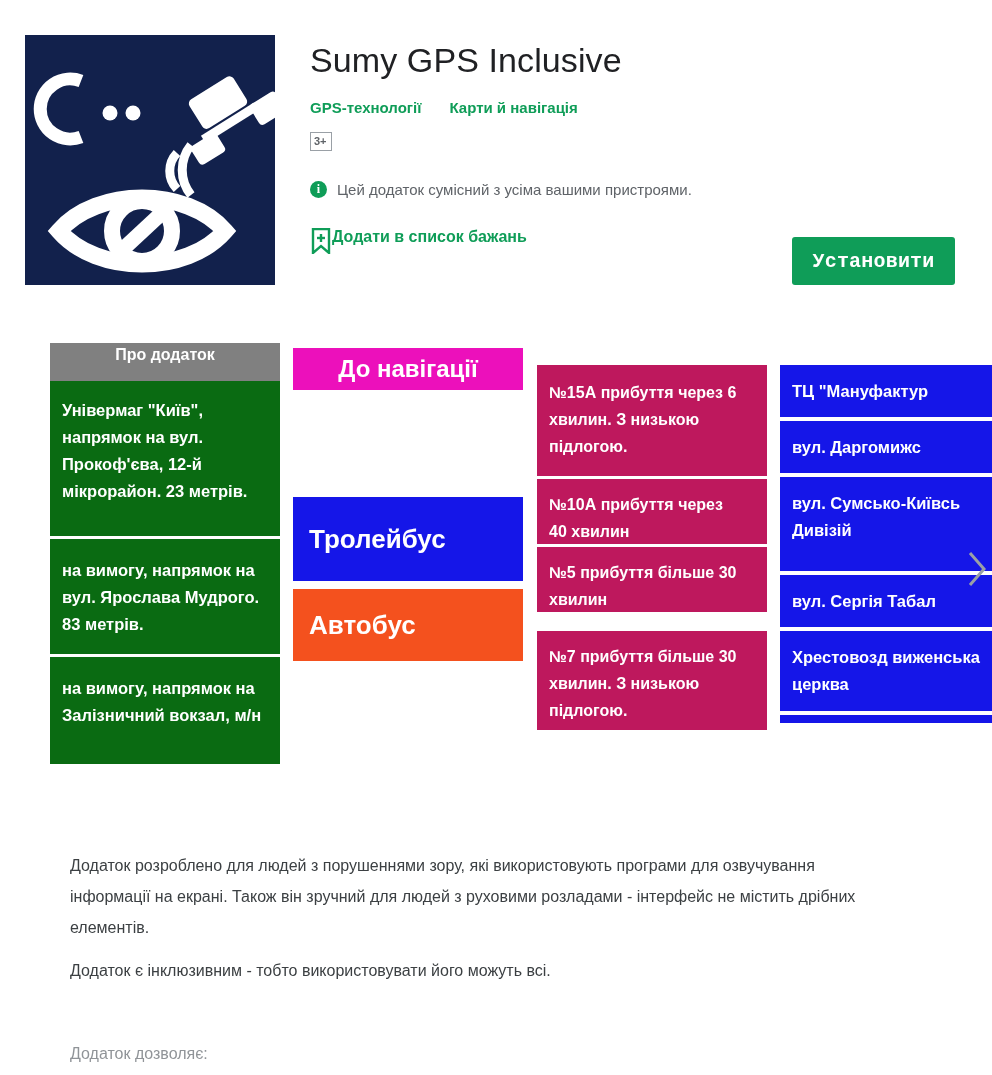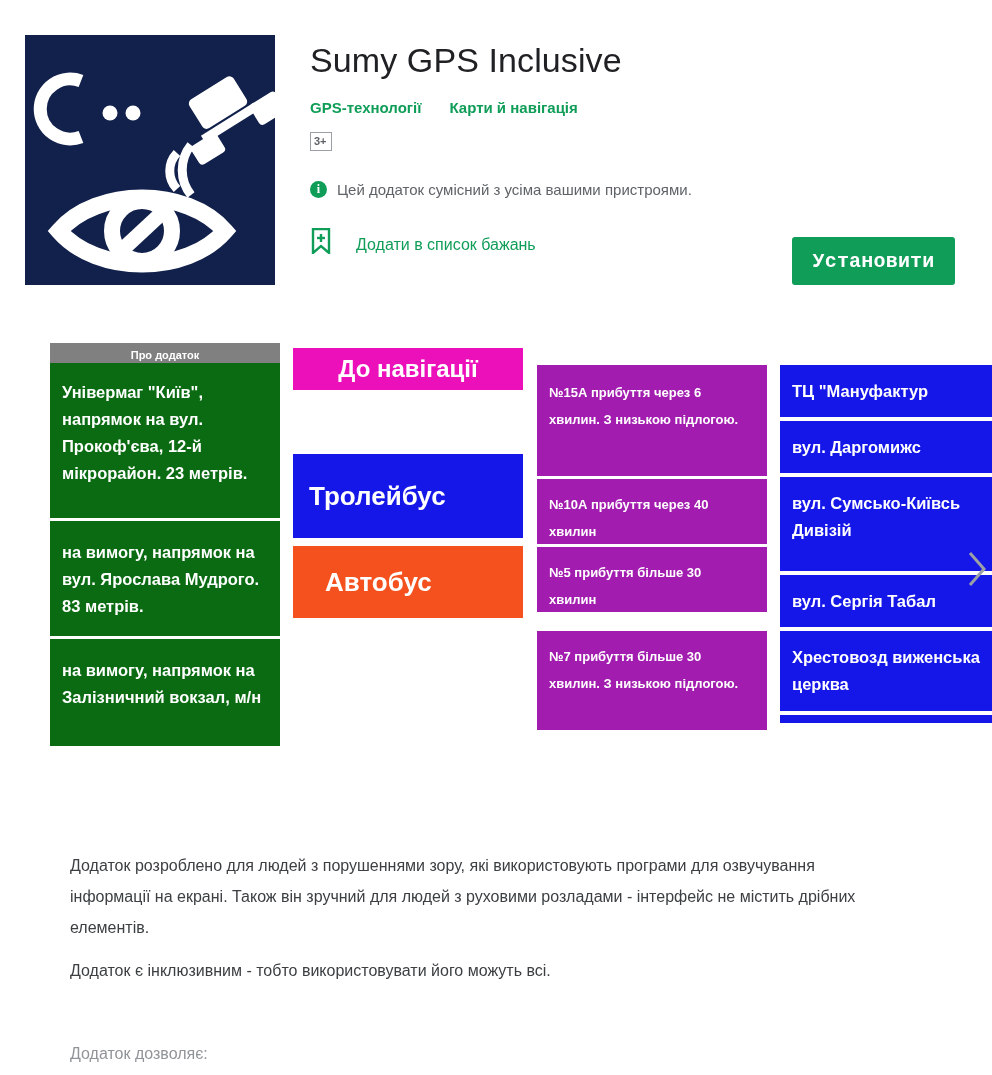--- a/index.html
+++ b/index.html
@@ -101,25 +101,25 @@
     font-weight: bold;
     line-height: 17px;
     text-align: center;
     font-family: "Liberation Serif", serif;
     flex: none;
   }
 
   .wishlist-row {
     margin-top: 30px;
     display: flex;
-    align-items: flex-end;
-    gap: 24px;
+    align-items: flex-start;
+    gap: 0;
     color: #0f9d58;
     font-size: 16px;
-    font-weight: normal;
+    font-weight: bold;
     cursor: pointer;
     width: max-content;
   }
   .wishlist-icon {
     width: 22px;
     height: 26px;
     flex: none;
   }
 
   .install-button {
@@ -156,24 +156,24 @@
     overflow: hidden;
     background: #ffffff;
   }
   .shot-1 { left: 0; }
   .shot-2 { left: 243px; }
   .shot-3 { left: 487px; }
   .shot-4 { left: 730px; }
 
   
   .s1-topbar {
-    height: 20px;
+    height: 38px;
     background: #808080;
     color: #ffffff;
-    font-size: 11px;
+    font-size: 16px;
     font-weight: bold;
     text-align: center;
     line-height: 24px;
   }
   .s1-card {
     background: #0a6b12;
     color: #ffffff;
     font-size: 16.5px;
     font-weight: bold;
     line-height: 27px;
@@ -193,41 +193,41 @@
   }
   .s2-nav {
     margin-top: 5px;
     height: 42px;
     background: #ec10bb;
     font-size: 24px;
     line-height: 42px;
     text-align: center;
   }
   .s2-trolley {
-    margin-top: 64px;
+    margin-top: 107px;
     height: 84px;
     background: #1516e8;
     font-size: 26px;
     line-height: 84px;
     padding-left: 16px;
   }
   .s2-bus {
     margin-top: 8px;
     height: 72px;
     background: #f4511e;
     font-size: 26px;
     line-height: 72px;
-    padding-left: 32px;
+    padding-left: 16px;
   }
 
   
   .s3-card {
-    background: #a21caf;
-    color: #ffffff;
-    font-size: 13px;
+    background: #be185d;
+    color: #ffffff;
+    font-size: 16px;
     font-weight: bold;
     line-height: 27px;
     padding: 10px 26px 12px 12px;
     border-bottom: 3px solid #ffffff;
     box-sizing: border-box;
   }
   .s3-card.r1 { margin-top: 22px; height: 114px; padding-top: 14px; }
   .s3-card.r2 { height: 68px; padding-top: 12px; }
   .s3-card.r3 { height: 68px; padding-top: 12px; }
   .s3-card.r4 { height: 102px; padding-top: 12px; margin-top: 16px; }

